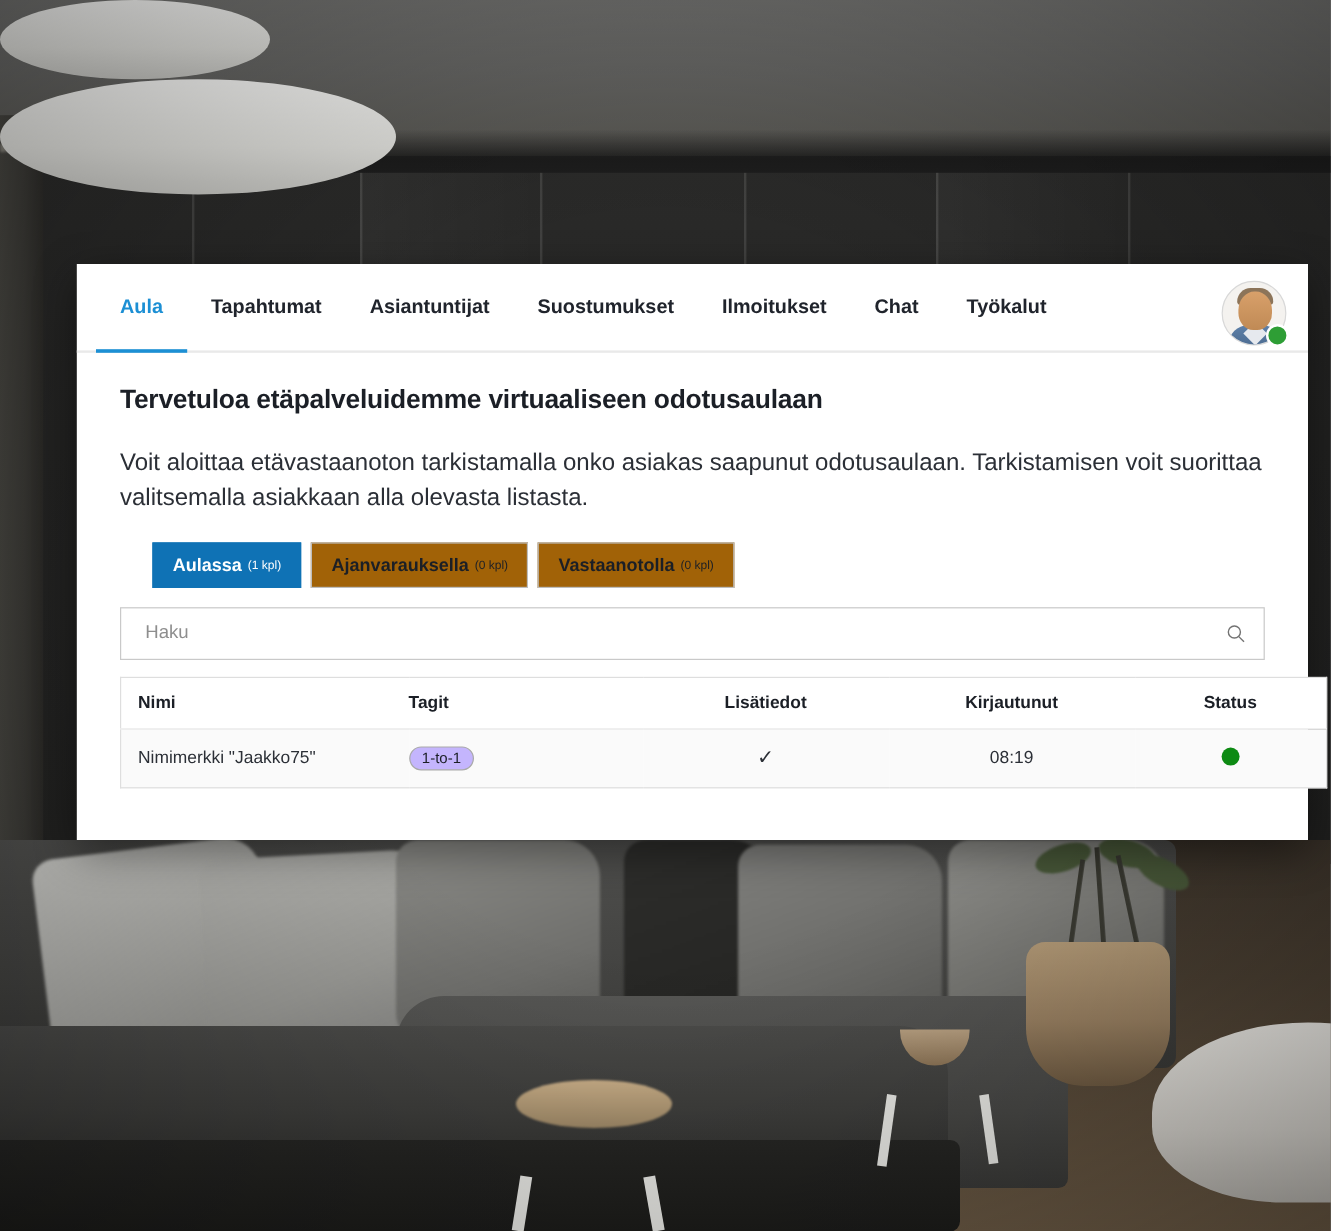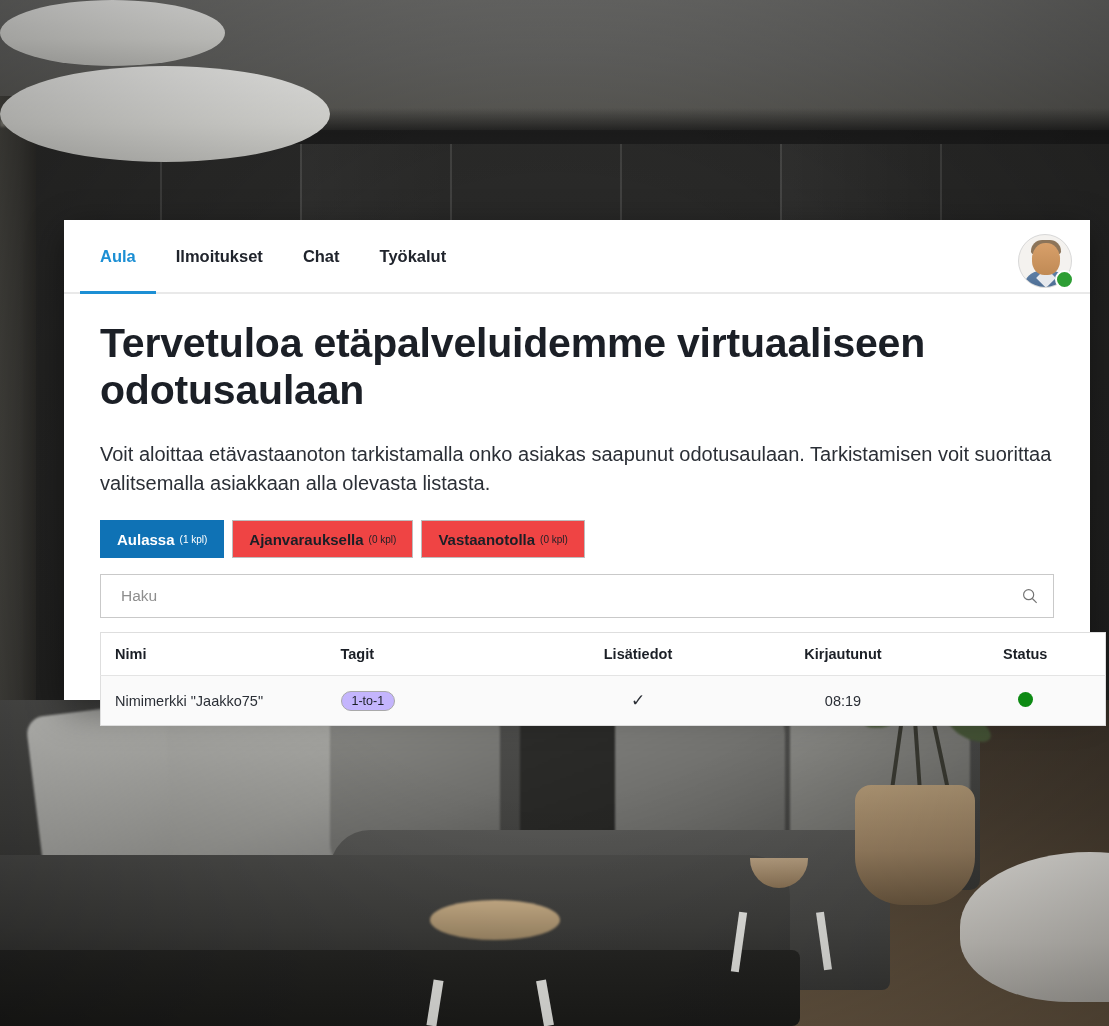--- a/index.html
+++ b/index.html
@@ -234,42 +234,43 @@
     border-radius: 50%;
     background: #2e9e35;
     border: 2px solid #ffffff;
   }
 
   
   #card-body { padding: 26px 36px 0 36px; }
 
   #page-title {
     margin: 0;
-    font-size: 41px;
+    font-size: 22px;
     font-weight: bold;
     color: #1b1f26;
     letter-spacing: -0.2px;
   }
   #intro {
     margin: 26px 0 0 0;
     font-size: 20px;
     line-height: 1.45;
     color: #2b2f36;
     max-width: 955px;
   }
 
   
   #filters {
     display: flex;
     gap: 8px;
     margin-top: 22px;
+    margin-left: 27px;
   }
   .filter-btn {
     border: 1px solid #bdbdbd;
-    background: #ef4444;
+    background: #a16207;
     color: #1b1f26;
     height: 38px;
     padding: 0 16px;
     display: flex;
     align-items: center;
     font-size: 15px;
     cursor: pointer;
     white-space: nowrap;
   }
   .filter-btn .f-label { font-weight: bold; }
@@ -401,20 +402,29 @@
   <div class="tray"></div>
 
   <div class="bg-layer bg-vignette"></div>
 
   <div id="app-card">
 
     <div id="nav">
       <div id="nav-tabs">
         <div class="nav-tab active" style="color: rgb(28, 143, 212);">
           <span>Aula</span>
+        </div>
+        <div class="nav-tab">
+          <span>Tapahtumat</span>
+        </div>
+        <div class="nav-tab">
+          <span>Asiantuntijat</span>
+        </div>
+        <div class="nav-tab">
+          <span>Suostumukset</span>
         </div>
         <div class="nav-tab">
           <span>Ilmoitukset</span>
         </div>
         <div class="nav-tab">
           <span>Chat</span>
         </div>
         <div class="nav-tab">
           <span>Työkalut</span>
         </div>

